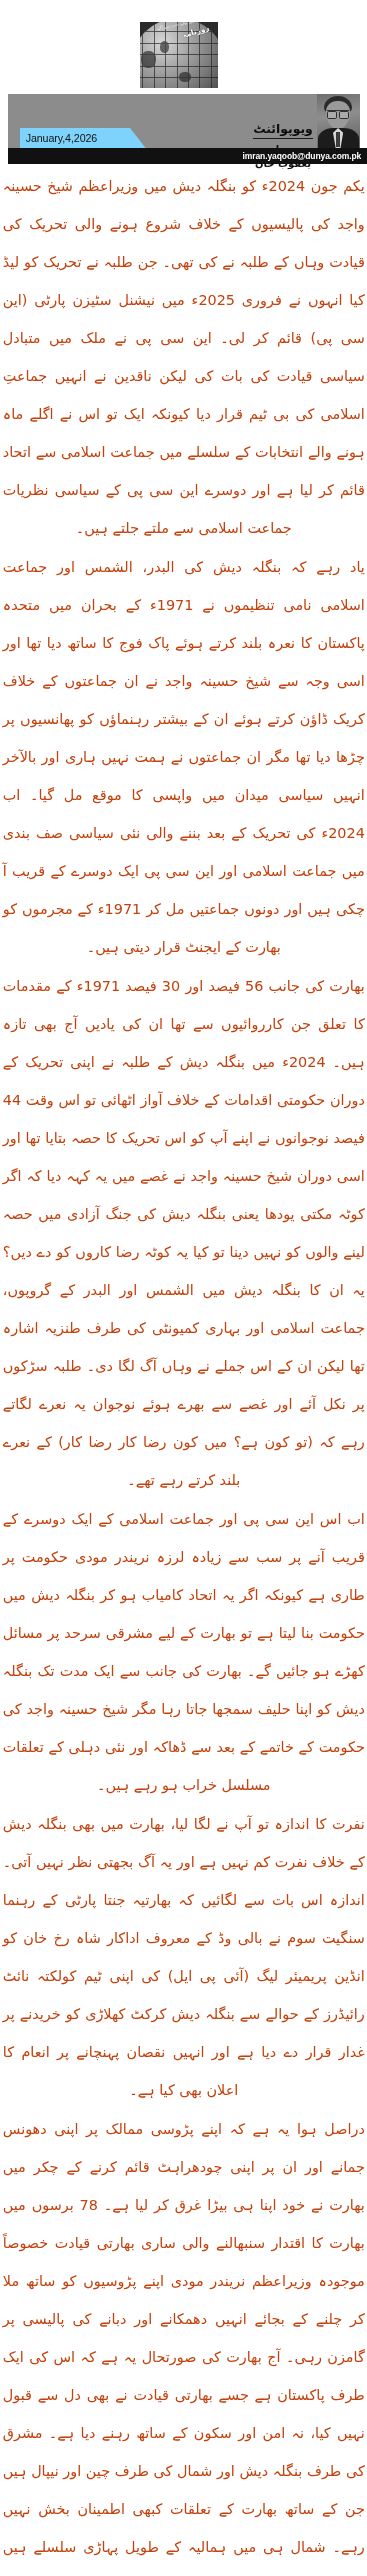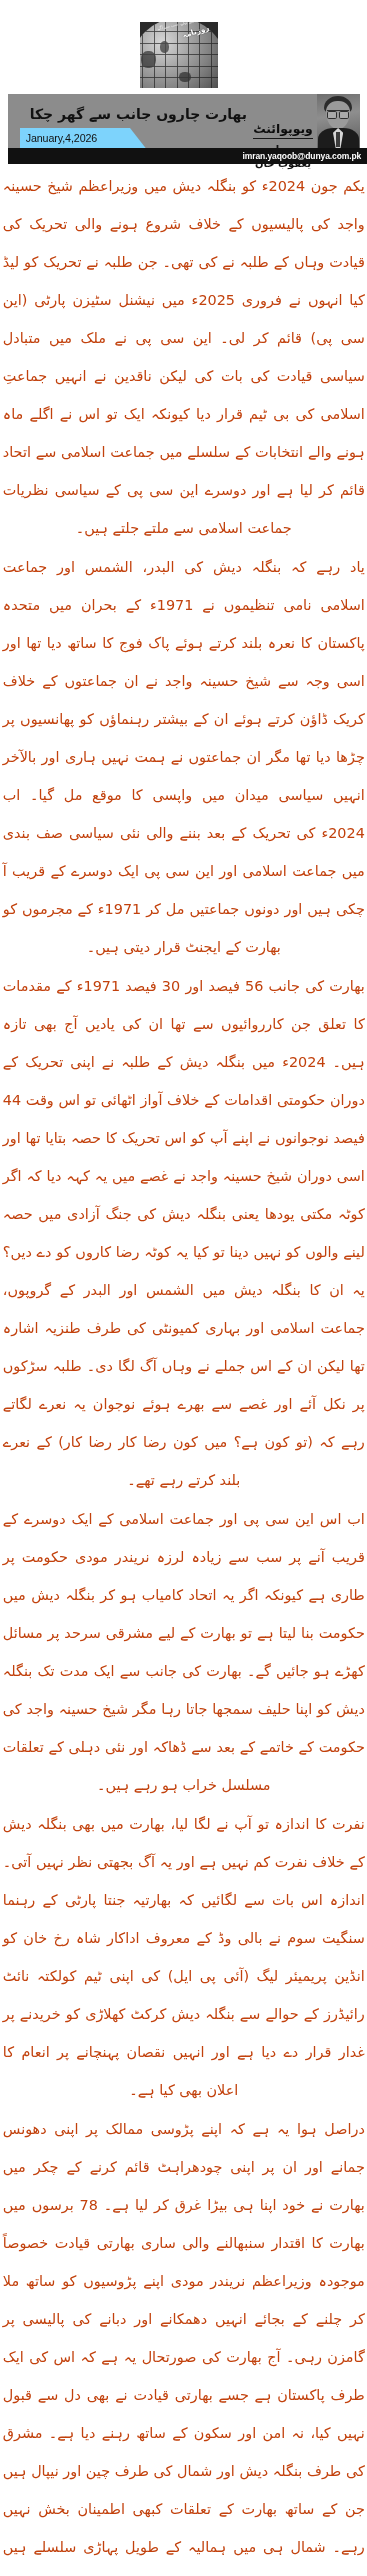--- a/index.html
+++ b/index.html
@@ -305,21 +305,20 @@
       <span class="splat" style="left:10.2px;top:33px;width:14.7px;height:17px;"></span>
       <span class="splat" style="left:29px;top:22.6px;width:9px;height:12.4px;"></span>
       <span class="splat" style="left:48px;top:54px;width:12.4px;height:10.2px;"></span>
     </div>
     <div id="logo-tiny">سب سے پہلے، سب سے آگے</div>
     <div id="logo-kicker">روزنامہ</div>
   </div>
 </div>
 
 <div id="banner">
-  <div id="headline">بھارت چاروں جانب سے گھر چکا</div>
 
   <div id="viewpoint-block">
     <div id="viewpoint-label">ویوپوائنٹ</div>
     <div id="author-name">عمران یعقوب خان</div>
   </div>
 
   <div id="author-photo">
     <span class="hair"></span>
     <span class="face"></span>
     <span class="glasses"></span>

